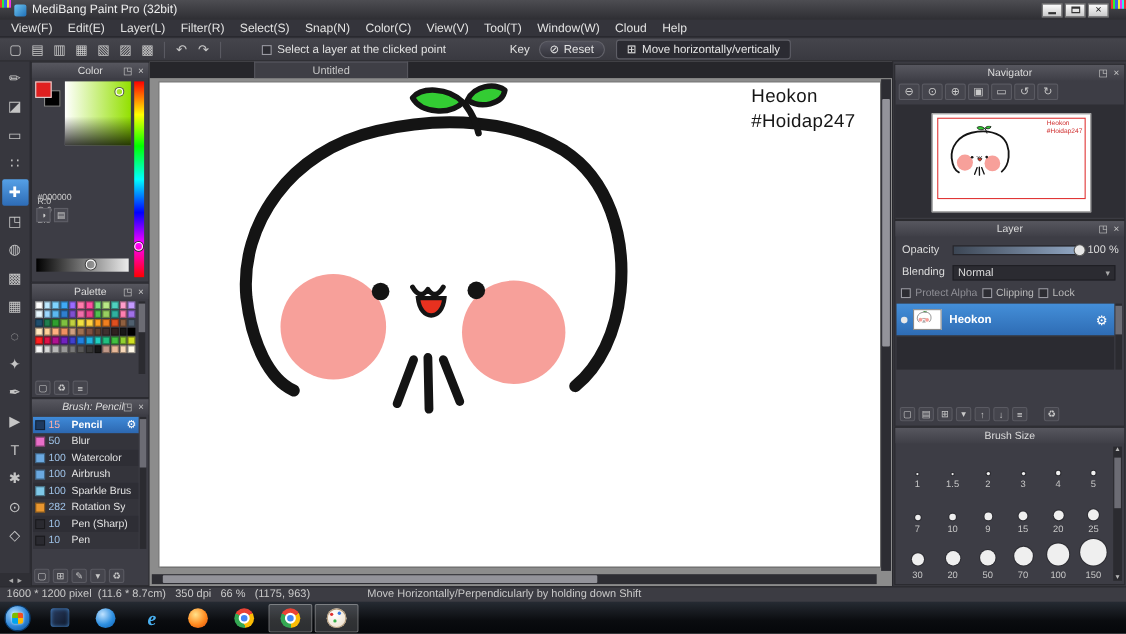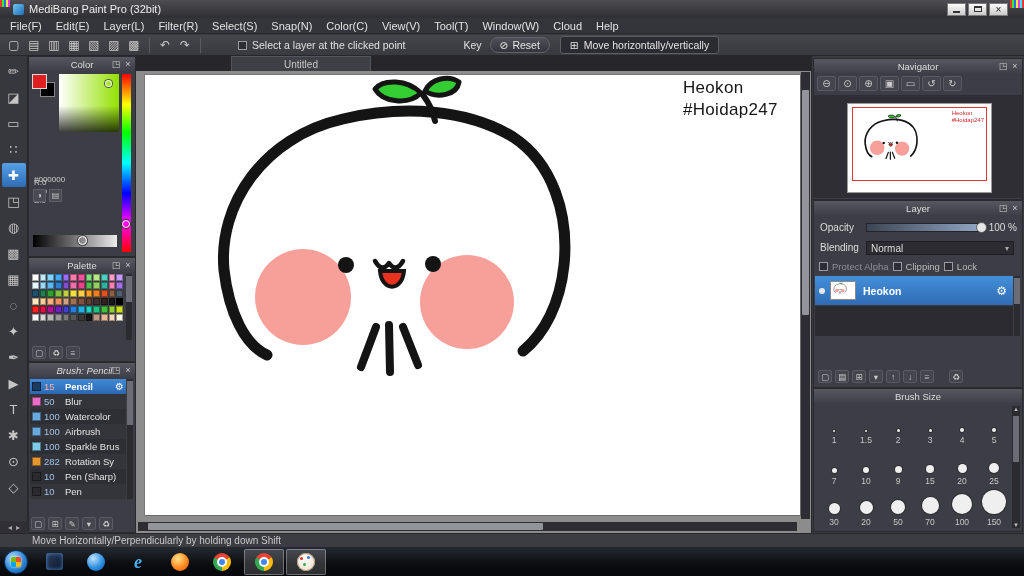--- a/index.html
+++ b/index.html
@@ -138,21 +138,21 @@
   .szdot{background:#efefef;border-radius:50%;margin-bottom:3px;box-shadow:0 0 0 1px rgba(0,0,0,.25);}
   .szlabel{font-size:8.5px;color:#c8c8c8;}
   .bs-scroll{position:absolute;right:2px;top:17px;bottom:3px;width:8px;background:#2b2b30;color:#bbb;font-size:6px;text-align:center;}
   .bs-scroll .up{position:absolute;top:0;left:0;right:0;}
   .bs-scroll .down{position:absolute;bottom:0;left:0;right:0;}
   .bs-scroll .thumb{position:absolute;left:1px;top:10px;width:6px;height:46px;background:#6c6c74;}
 
   
   .statusbar{position:absolute;left:0;right:0;top:533px;height:14px;background:#3c3c43;border-top:1px solid #27272c;color:#c9c9c9;font-size:10px;display:flex;align-items:center;padding-left:6px;}
   .statusbar .info{white-space:pre;}
-  .statusbar .hint{margin-left:26px;white-space:pre;}
+  .statusbar .hint{margin-left:52px;white-space:pre;}
 
   
   .taskbar{position:absolute;left:0;right:0;bottom:0;height:29px;background:linear-gradient(#262b33,#0a0c0f 60%,#05070a);display:flex;align-items:center;}
   .start-orb{width:24px;height:24px;border-radius:50%;margin-left:4px;background:radial-gradient(circle at 35% 30%,#a8d8ff,#2e86d8 55%,#0a4f97);border:1px solid #0a3a6a;display:flex;align-items:center;justify-content:center;flex:0 0 auto;}
   .orb-flag{width:10px;height:10px;border-radius:2px;background:conic-gradient(#f25022 0 25%,#ffb900 0 50%,#00a4ef 0 75%,#7fba00 0);box-shadow:0 0 2px #fff;}
   .tb-apps{display:flex;margin-left:6px;}
   .tb-app{width:40px;height:26px;display:flex;align-items:center;justify-content:center;border-radius:2px;margin-right:2px;}
   .tb-app.active{background:rgba(255,255,255,.16);box-shadow:inset 0 0 0 1px rgba(255,255,255,.3);}
   .ticon{display:block;}
   .t-dark{width:17px;height:17px;border-radius:3px;background:linear-gradient(135deg,#2b3f63,#0d1526);box-shadow:inset 0 0 4px #4a90d8;}
@@ -202,21 +202,21 @@
         </span>
       <span class="win-btn">
           <span class="maxbox"></span>
         </span>
       <span class="win-btn">×</span>
     </div>
     <div class="glitch glitch-r"></div>
   </div>
 
   <div class="menubar">
-      <span class="menu-item">File(F)</span>
+      <span class="menu-item">View(F)</span>
       <span class="menu-item">Edit(E)</span>
       <span class="menu-item">Layer(L)</span>
       <span class="menu-item">Filter(R)</span>
       <span class="menu-item">Select(S)</span>
       <span class="menu-item">Snap(N)</span>
       <span class="menu-item">Color(C)</span>
       <span class="menu-item">View(V)</span>
       <span class="menu-item">Tool(T)</span>
       <span class="menu-item">Window(W)</span>
       <span class="menu-item">Cloud</span>
@@ -648,20 +648,21 @@
         </div>
       <div class="bs-scroll">
         <span class="up">▲</span>
         <span class="thumb"></span>
         <span class="down">▼</span>
       </div>
     </div>
   </div>
 
   <div class="statusbar">
+    <span class="info">1600 * 1200 pixel  (11.6 * 8.7cm)   350 dpi   66 %   (1175, 963)</span>
     <span class="hint">Move Horizontally/Perpendicularly by holding down Shift</span>
   </div>
 
   <div class="taskbar">
     <div class="start-orb">
         <span class="orb-flag"></span>
       </div>
     <div class="tb-apps" id="tb-apps">
         <div class="tb-app">
           <span class="ticon t-dark"></span>

